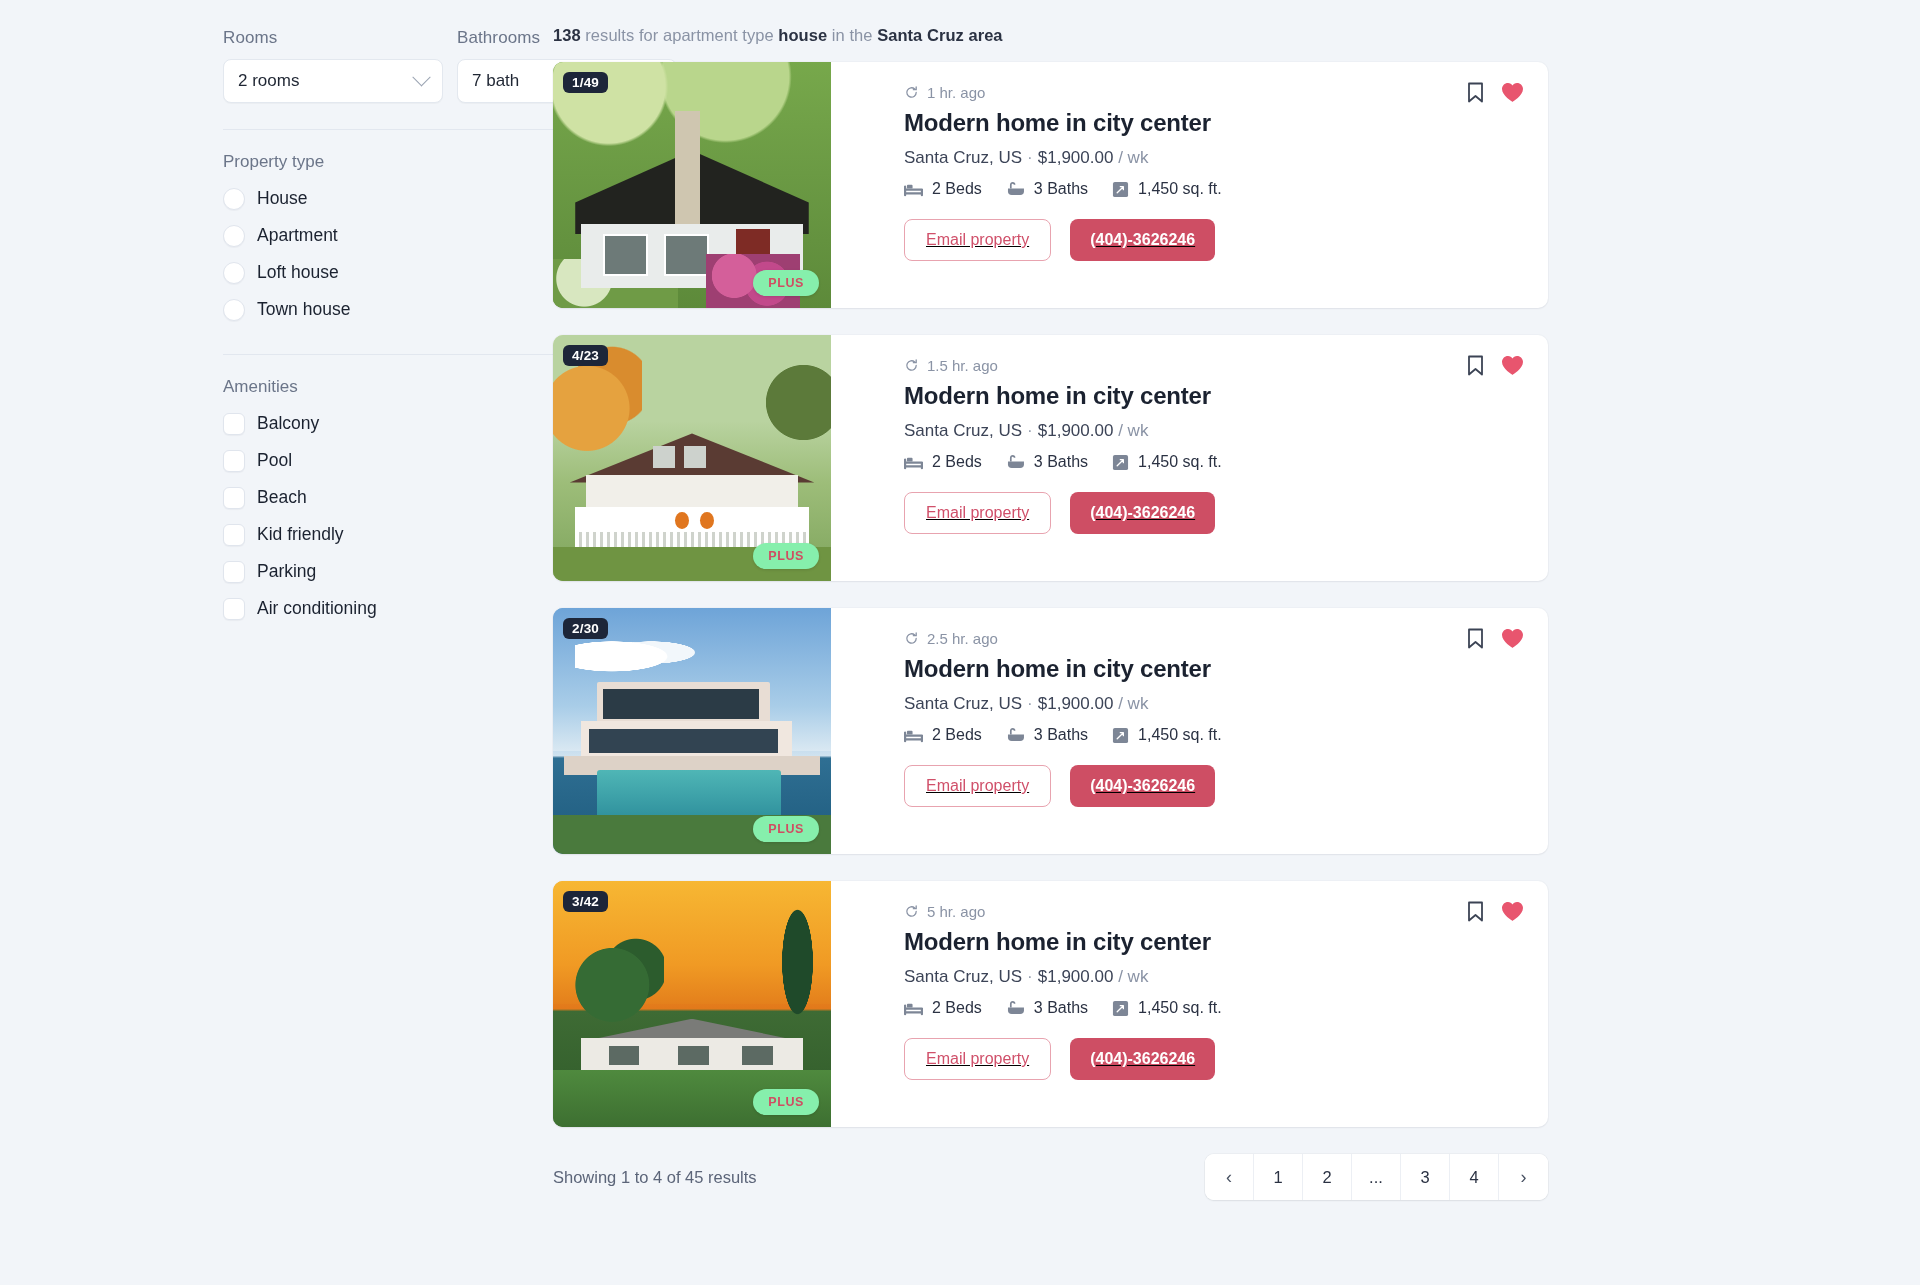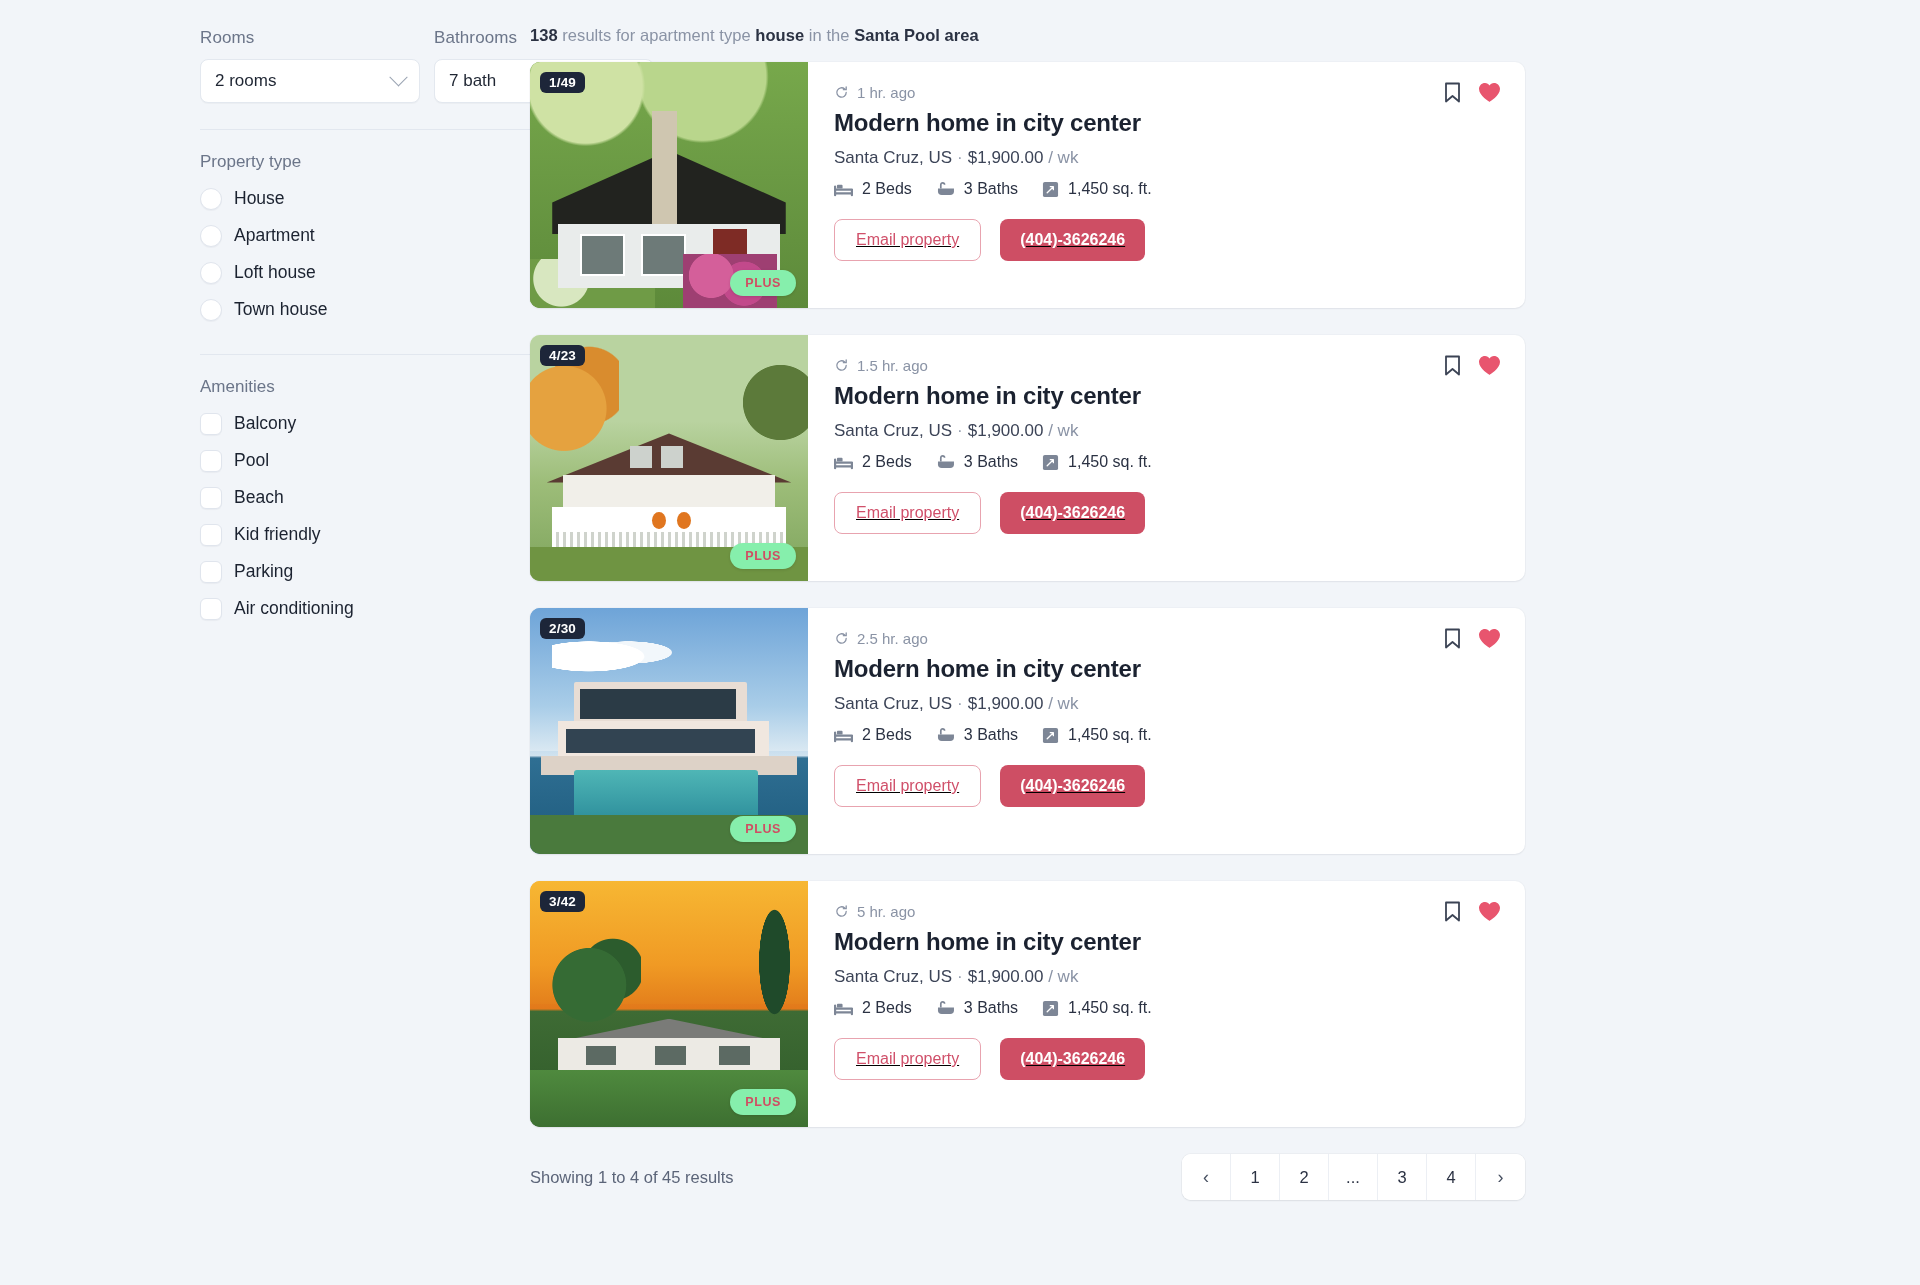--- a/index.html
+++ b/index.html
@@ -10,20 +10,21 @@
     font-family: "Liberation Sans", sans-serif;
     -webkit-font-smoothing: antialiased;
   }
   .page {
     width: 1784px;
     height: 1285px;
     display: flex;
     background: #f2f5f9;
     position: relative;
     overflow: hidden;
+    margin-left: 23px;
   }
 
   
   .sidebar {
     width: 530px;
     padding: 28px 0 0 200px;
     flex-shrink: 0;
   }
   .filter-row {
     display: flex;
@@ -117,20 +118,21 @@
 
   .card {
     width: 995px;
     background: #ffffff;
     border-radius: 10px;
     display: flex;
     overflow: hidden;
     margin-bottom: 27px;
     box-shadow: 0 1px 2px rgba(16,24,40,.06), 0 0 0 1px rgba(16,24,40,.02);
     position: relative;
+    gap: 47px;
   }
   .card-photo {
     width: 278px;
     min-height: 246px;
     position: relative;
     flex-shrink: 0;
     overflow: hidden;
   }
   .count-badge {
     position: absolute;
@@ -414,21 +416,21 @@
       <div class="opt-row">
         <span class="check-mark"></span>
         <span class="opt-label">Air conditioning</span>
       </div>
     </div>
   </aside>
 
   <main class="results">
 
     <div class="results-head">
-      <b>138</b><span> results for apartment type </span><span class="em">house</span><span> in the </span><span class="em">Santa Pool area</span>
+      <b>138</b><span> results for apartment type </span><span class="em">house</span><span> in the </span><span class="em">Santa Cruz area</span>
     </div>
 
     <article class="card">
       <div class="card-photo">
         <div class="ph p1">
           <div class="sky"></div>
             <div class="hedge"></div>
           <div class="roof"></div>
             <div class="chim"></div>
             <div class="wall"></div>

